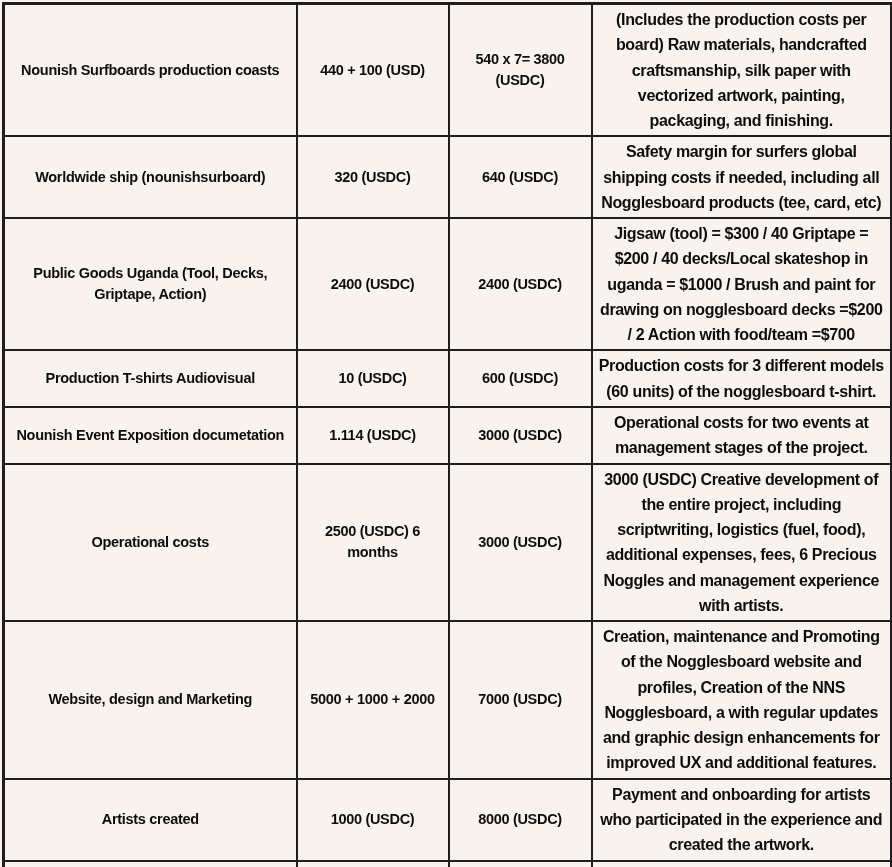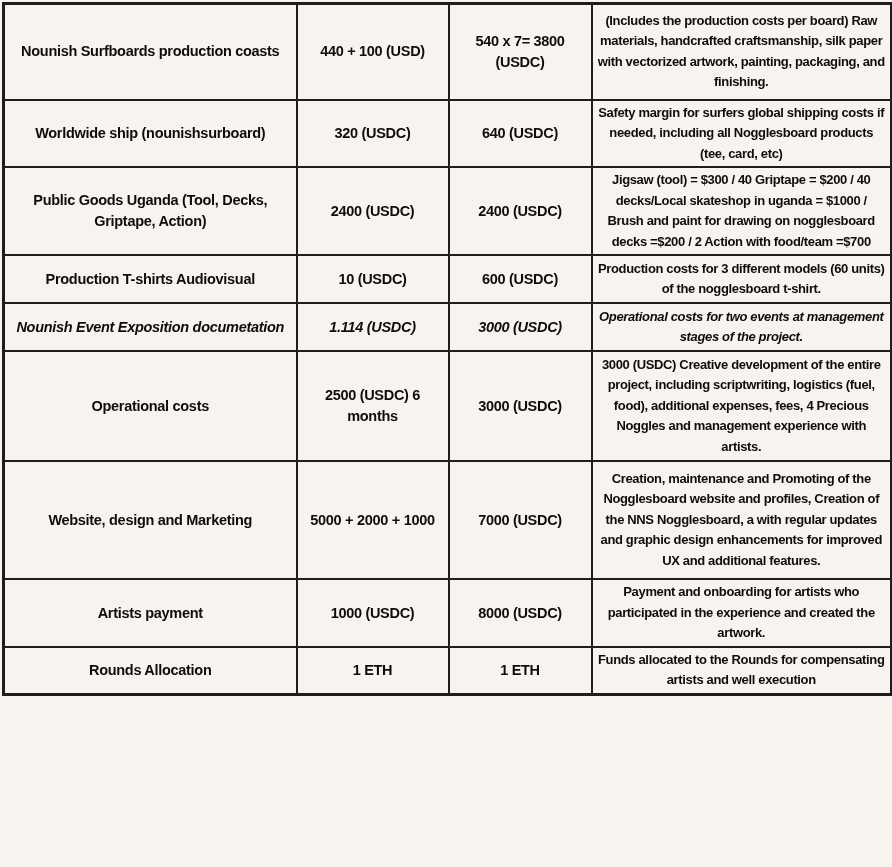--- a/index.html
+++ b/index.html
@@ -35,32 +35,32 @@
   th.hdr {
     font-size: 15px;
     letter-spacing: -0.2px;
   }
   td.desc, td.unit, td.total {
     font-size: 14.5px;
     letter-spacing: -0.3px;
     line-height: 1.45;
   }
   td.notes {
-    font-size: 13px;
+    font-size: 16px;
     letter-spacing: -0.35px;
     line-height: 1.58;
     padding: 2px 3px;
   }
   
   tr.rh  { height: 68px; }
   tr.r0  { height: 96px; }
   tr.r1  { height: 60px; }
   tr.r2  { height: 84px; }
   tr.r3  { height: 48px; }
-  tr.r4  { height: 48px; font-style: italic; }
+  tr.r4  { height: 48px; }
   tr.r5  { height: 44px; }
   tr.r6  { height: 110px; }
   tr.r7  { height: 118px; }
   tr.r8  { height: 64px; }
   tr.r9  { height: 42px; }
 </style>
 </head>
 <body>
 
 <div class="table-wrap">
@@ -99,30 +99,30 @@
       <tr class="r4">
         <td class="desc">Nounish Event Exposition documetation</td>
         <td class="unit">1.114 (USDC)</td>
         <td class="total">3000 (USDC)</td>
         <td class="notes">Operational costs for two events at management stages of the project.</td>
       </tr>
       <tr class="r6">
         <td class="desc">Operational costs</td>
         <td class="unit">2500 (USDC) 6 months</td>
         <td class="total">3000 (USDC)</td>
-        <td class="notes">3000 (USDC) Creative development of the entire project, including scriptwriting, logistics (fuel, food), additional expenses, fees, 4 Precious Noggles and management experience with artists.</td>
+        <td class="notes">3000 (USDC) Creative development of the entire project, including scriptwriting, logistics (fuel, food), additional expenses, fees, 6 Precious Noggles and management experience with artists.</td>
       </tr>
       <tr class="r7">
         <td class="desc">Website, design and Marketing</td>
-        <td class="unit">5000 + 2000 + 1000</td>
+        <td class="unit">5000 + 1000 + 2000</td>
         <td class="total">7000 (USDC)</td>
         <td class="notes">Creation, maintenance and Promoting of the Nogglesboard website and profiles, Creation of the NNS Nogglesboard, a with regular updates and graphic design enhancements for improved UX and additional features.</td>
       </tr>
       <tr class="r8">
-        <td class="desc">Artists payment</td>
+        <td class="desc">Artists created</td>
         <td class="unit">1000 (USDC)</td>
         <td class="total">8000 (USDC)</td>
         <td class="notes">Payment and onboarding for artists who participated in the experience and created the artwork.</td>
       </tr>
       <tr class="r9">
         <td class="desc">Rounds Allocation</td>
         <td class="unit">1 ETH</td>
         <td class="total">1 ETH</td>
         <td class="notes">Funds allocated to the Rounds for compensating artists and well execution</td>
       </tr>

